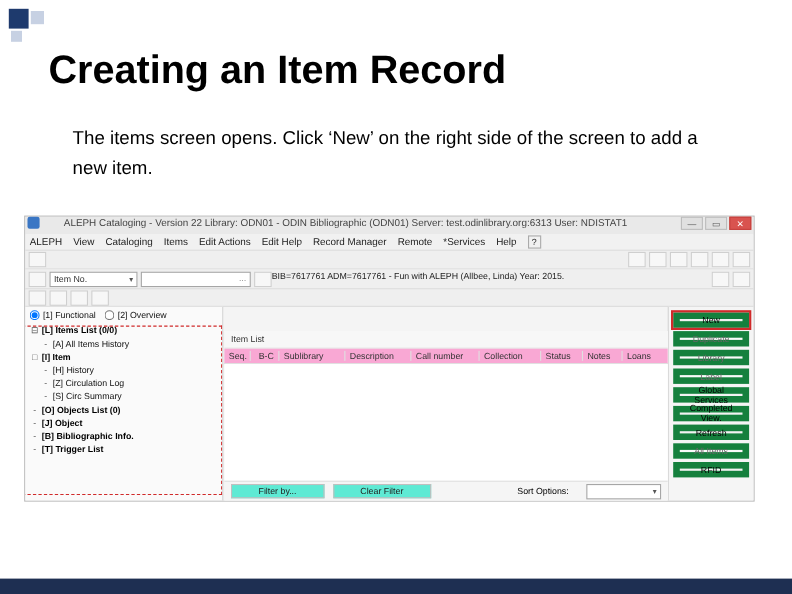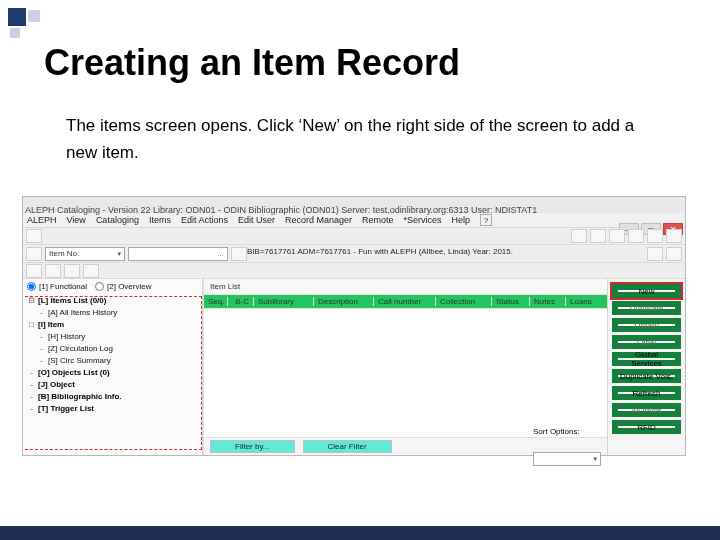--- a/index.html
+++ b/index.html
@@ -62,22 +62,21 @@
   }
   
   .titlebar {
     height: 16px;
     background: #e9e9e9;
     display: flex;
     align-items: flex-start;
     padding: 0 2px;
     font-size: 9px;
     color: #444;
-    gap: 8px;
-    flex-direction: column;
+    gap: 22px;
   }
   .titlebar .appicon {
     width: 11px; height: 11px;
     background: #3a76c4;
     border-radius: 2px;
   }
   .winbtns { margin-left: auto; display: flex; gap: 2px; }
   .winbtn {
     width: 20px; height: 12px;
     background: #e0e0e0;
@@ -163,33 +162,33 @@
   .tree .row { display:flex; align-items:center; gap:2px; white-space:nowrap; }
   .tree .ind1 { padding-left: 10px; }
   .tree .twisty { width:9px; display:inline-block; text-align:center; color:#555; }
   .tree .bold { font-weight: 700; color:#000; }
 
   .centerpane {
     flex: 1;
     background: #fff;
     border-left: 1px solid #e0e0e0;
     position: relative;
-    display: flex; flex-direction: column;
+    display: flex; flex-direction: column; margin-top: 22px;
   }
   .panetitle {
     font-size: 8px; color:#333;
     padding: 3px 6px;
     border-bottom: 1px solid #e4e4e4;
     background:#f7f7f7;
   }
   .cols {
     display: flex;
     font-size: 8px; color:#333;
     border-bottom: 1px solid #e0e0e0;
-    background:#22c55e;
+    background:#f9a8d4;
     height: 14px; align-items:center;
     padding: 0 4px; gap: 4px;
   }
   .cols span { border-right:1px solid #e0e0e0; padding-right:4px; }
   .cols span:last-child { border-right:none; }
   .cols .seq { width:20px; }
   .cols .bc  { width:22px;text-align:right; }
   .cols .sub { width:56px; }
   .cols .desc{ width:56px; }
   .cols .call{ width:58px; }
@@ -205,21 +204,21 @@
     display:flex; align-items:center;
     padding:0 6px; gap:8px;
     font-size:8px;
   }
   .fbtn {
     height: 13px; padding: 0 24px;
     background:#5eead4; border:1px solid #bfbfbf;
     display:flex; align-items:center;
     font-size:8px; color:#222;
   }
-  .sortopts { margin-left:auto; display:flex; gap:16px;flex-direction:column; }
+  .sortopts { margin-left:auto; display:flex; align-items:center; gap:16px; }
   .sortopts .combo { width: 68px; }
 
   .rightpane {
     width: 78px;
     background:#f5f5f5;
     border-left:1px solid #d4d4d4;
     display:flex; flex-direction:column;
     gap:3px;
     padding:5px 4px;
   }
@@ -270,21 +269,21 @@
       <div class="winbtn close">✕</div>
     </div>
   </div>
 
   <div class="menubar">
     <span>ALEPH</span>
     <span>View</span>
     <span>Cataloging</span>
     <span>Items</span>
     <span>Edit Actions</span>
-    <span>Edit User</span>
+    <span>Edit Help</span>
     <span>Record Manager</span>
     <span>Remote</span>
     <span>*Services</span>
     <span>Help</span>
     <span class="help">?</span>
   </div>
 
   <div class="tbar">
     <span class="tslot"></span>
     <span class="spacer"></span>
@@ -403,21 +402,21 @@
         </div>
       </div>
     </div>
 
     <div class="rightpane" id="rightpane">
         <div class="rbtn enabled highlight">New</div>
         <div class="rbtn">Duplicate</div>
         <div class="rbtn">Library</div>
         <div class="rbtn">Label</div>
         <div class="rbtn enabled">Global Services</div>
-        <div class="rbtn enabled">Duplicate Vols.</div>
+        <div class="rbtn enabled">Completed View.</div>
         <div class="rbtn enabled">Refresh</div>
         <div class="rbtn">All Items</div>
         <div class="rbtn enabled">RFID</div>
       </div>
 
   </div>
 </div>
 
 <div class="bottom-bar" slide-interactable="false"></div>
 

